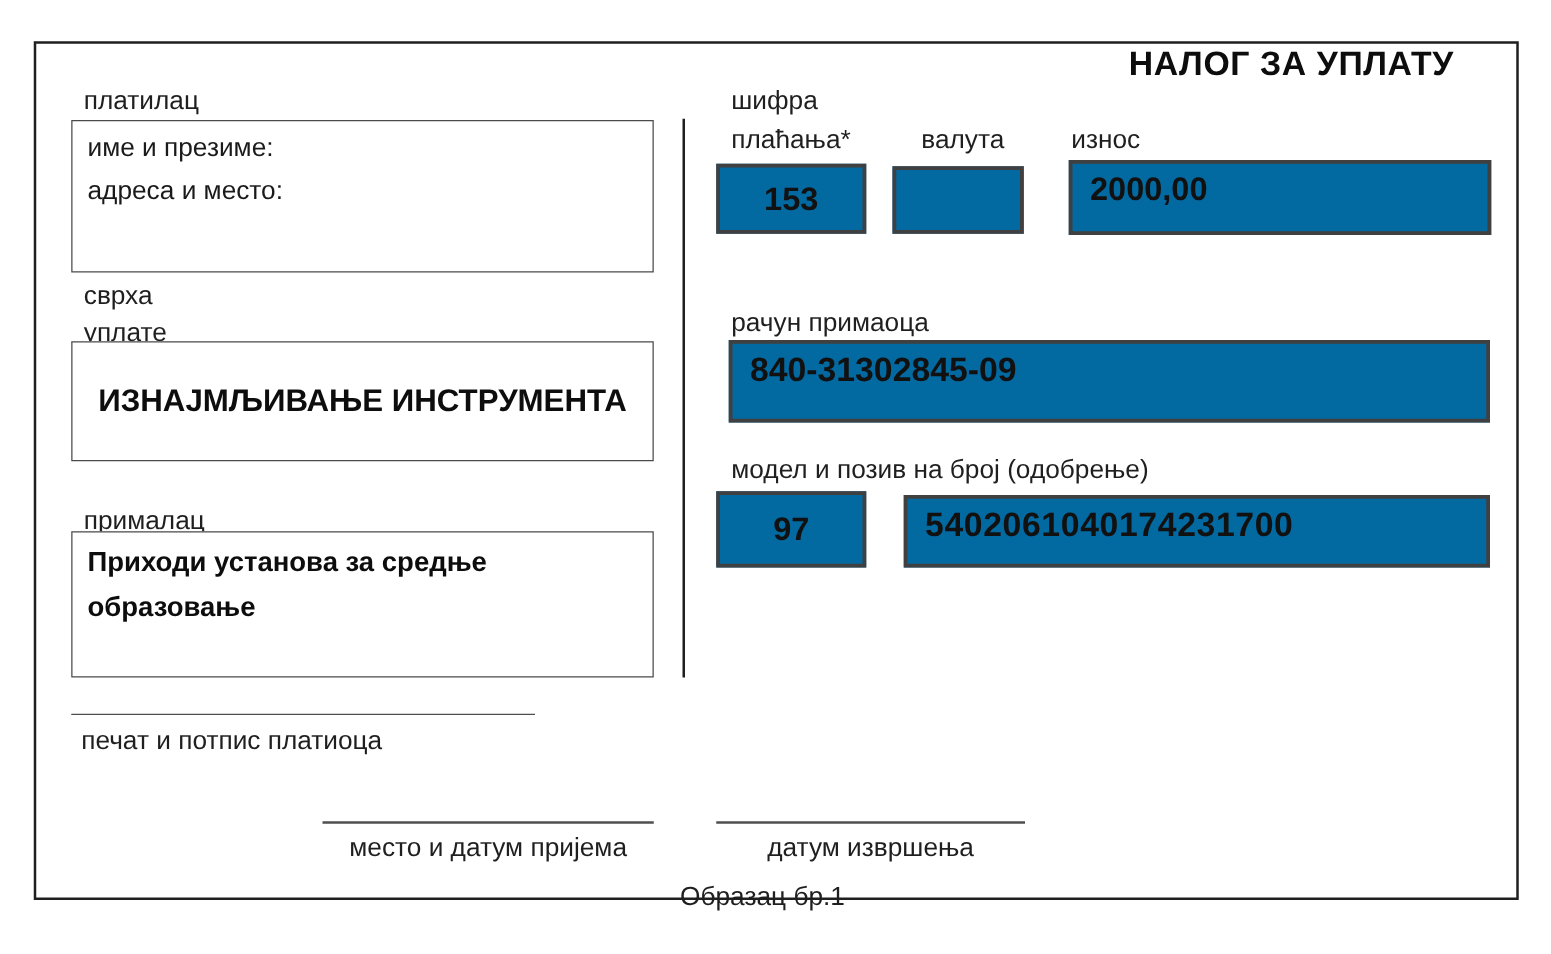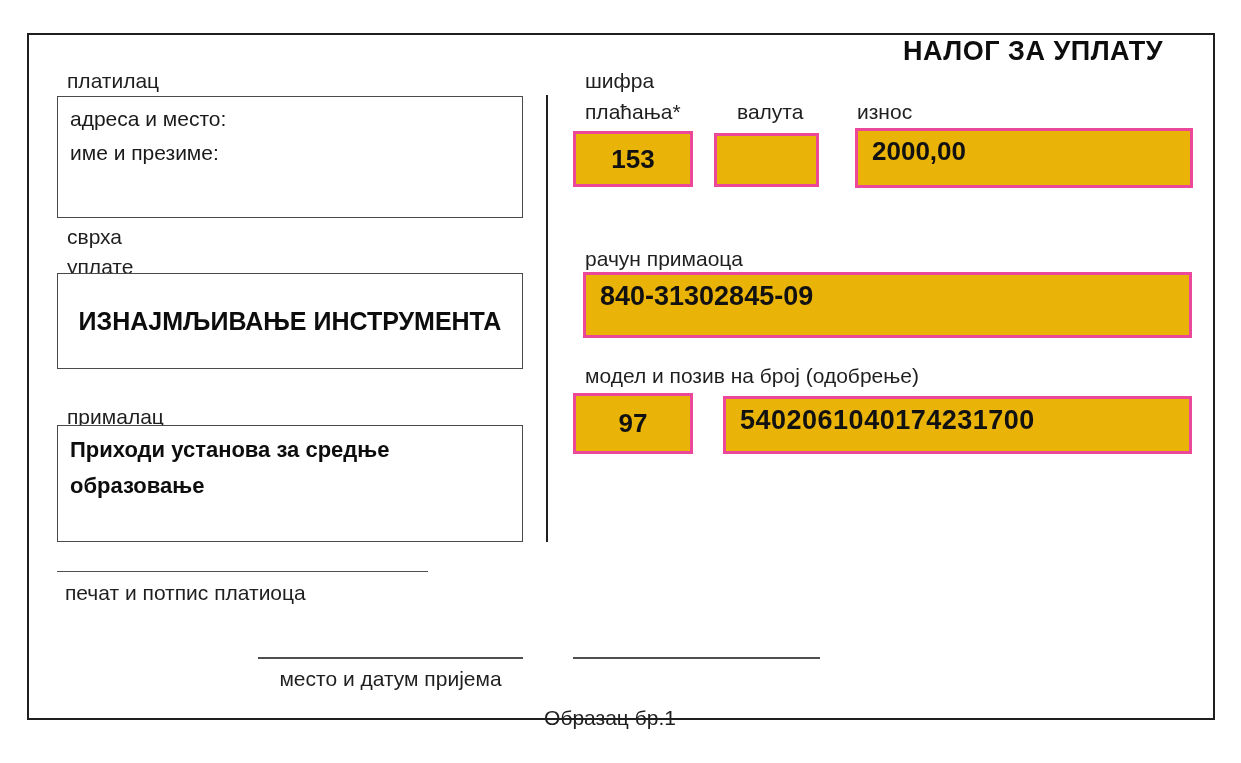--- a/index.html
+++ b/index.html
@@ -27,22 +27,22 @@
     white-space: nowrap;
     line-height: 1.45;
   }
   .thinbox {
     position: absolute;
     border: 1px solid #4a4a4a;
     background: #ffffff;
   }
   .thickbox {
     position: absolute;
-    border: 3px solid #ec4899;
-    background: #eab308;
+    border: 3px solid #404040;
+    background: #0369a1;
   }
   .value-bold {
     font-weight: bold;
     color: #111111;
   }
   .center-flex {
     display: flex;
     align-items: center;
     justify-content: center;
   }
@@ -97,22 +97,22 @@
 <div id="canvas">
 
   <div class="frame"></div>
 
   <div class="title">НАЛОГ ЗА УПЛАТУ</div>
 
   <div class="abs label" style="left:67px; top:66px;">платилац</div>
 
   <div class="thinbox" style="left:57px; top:96px; width:466px; height:122px;">
     <div class="payer-lines">
+      <div>име и презиме:</div>
       <div>адреса и место:</div>
-      <div>име и презиме:</div>
     </div>
   </div>
 
   <div class="abs label" style="left:67px; top:222px;">сврха</div>
   <div class="abs label" style="left:67px; top:252px;">уплате</div>
 
   <div class="thinbox" style="left:57px; top:273px; width:466px; height:96px;">
     <div class="purpose-text">ИЗНАЈМЉИВАЊЕ ИНСТРУМЕНТА</div>
   </div>
 
@@ -159,17 +159,18 @@
   </div>
 
   <div class="thickbox" style="left:723px; top:396px; width:469px; height:58px;">
     <div class="value-bold" style="font-size:27px; padding:6px 14px; letter-spacing:0.5px;">5402061040174231700</div>
   </div>
 
   <div class="hline" style="left:258px; top:657px; width:265px;"></div>
   <div class="abs label centered-label" style="left:258px; top:664px; width:265px;">место и датум пријема</div>
 
   <div class="hline" style="left:573px; top:657px; width:247px;"></div>
+  <div class="abs label centered-label" style="left:573px; top:664px; width:247px;">датум извршења</div>
 
   <div class="abs label centered-label" style="left:530px; top:691px; width:160px;margin-top:12px;">Образац бр.1</div>
 
 
 </div>
 
 </body></html>

